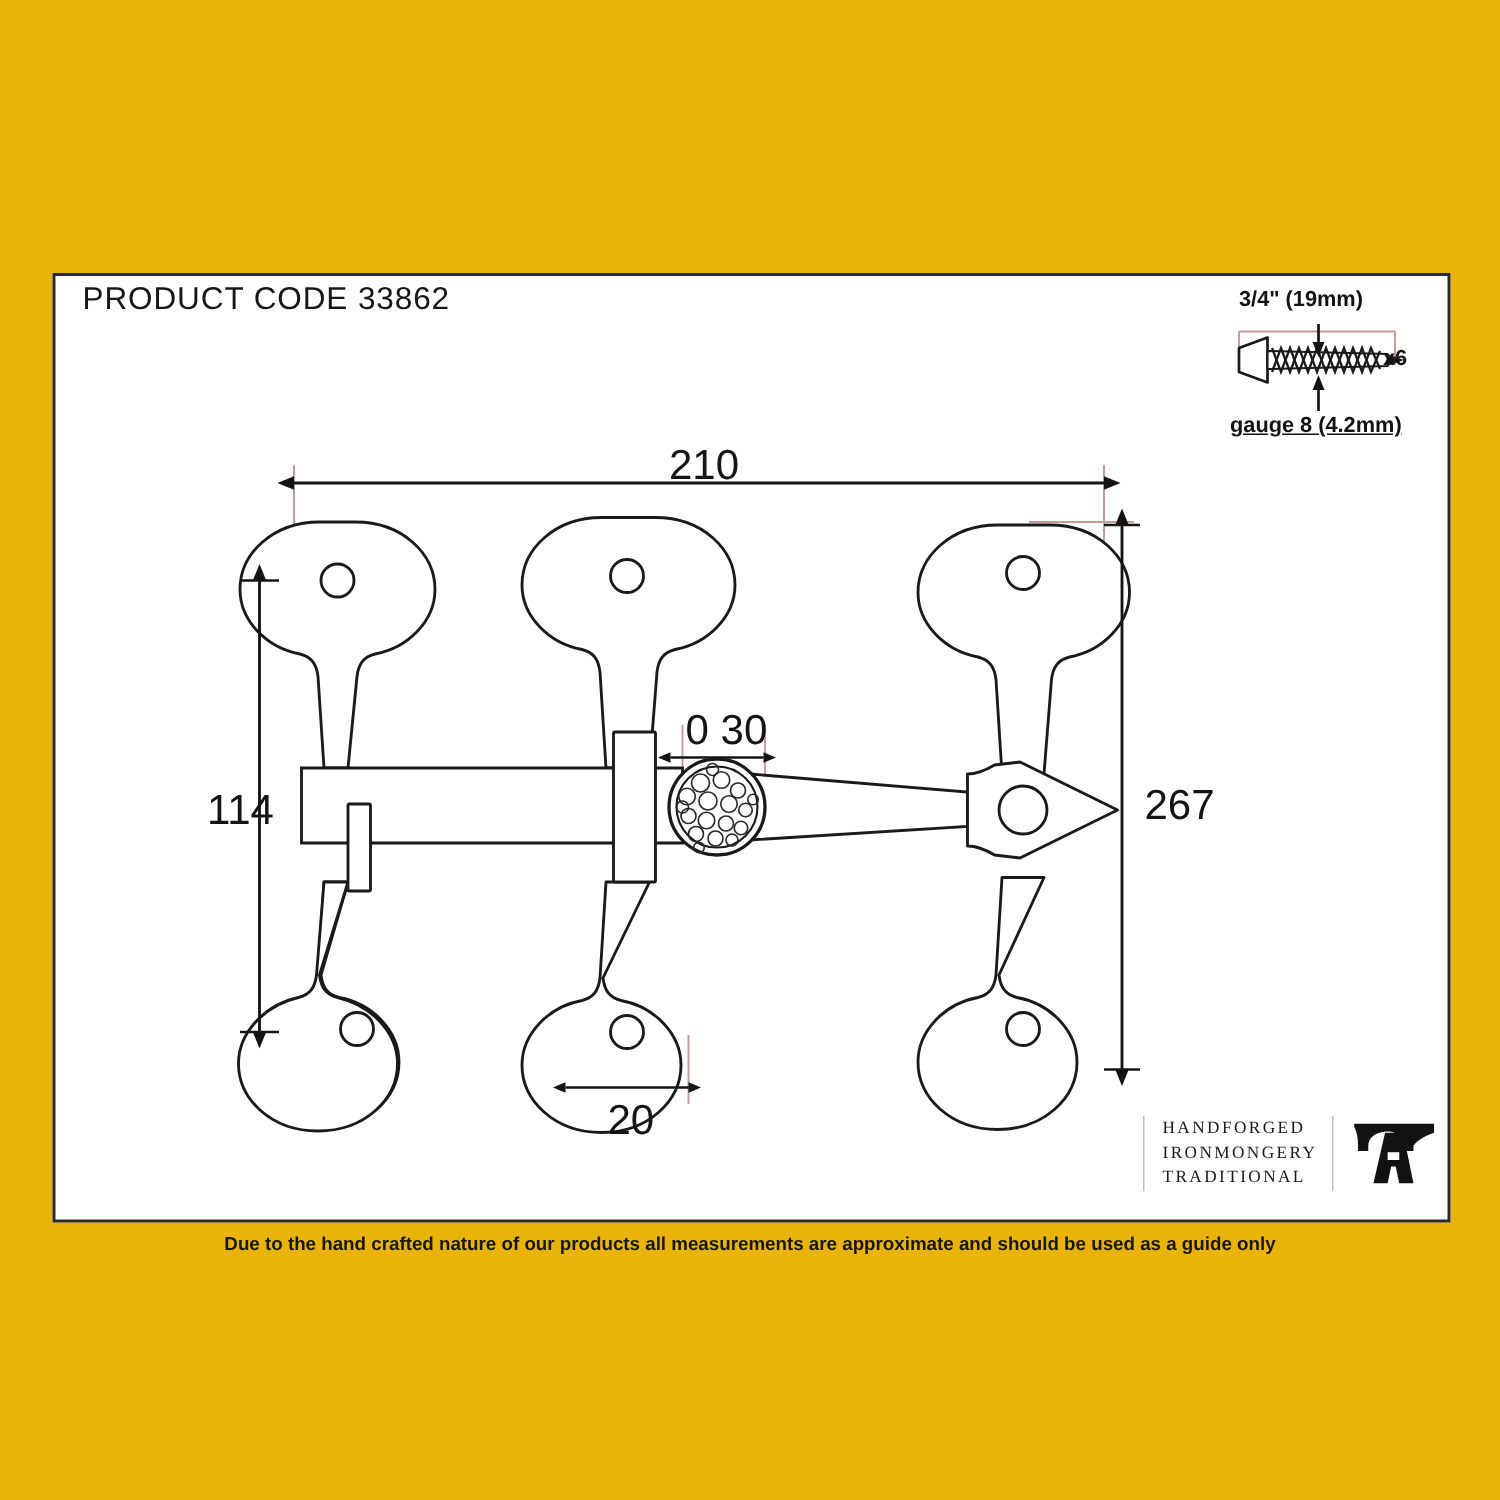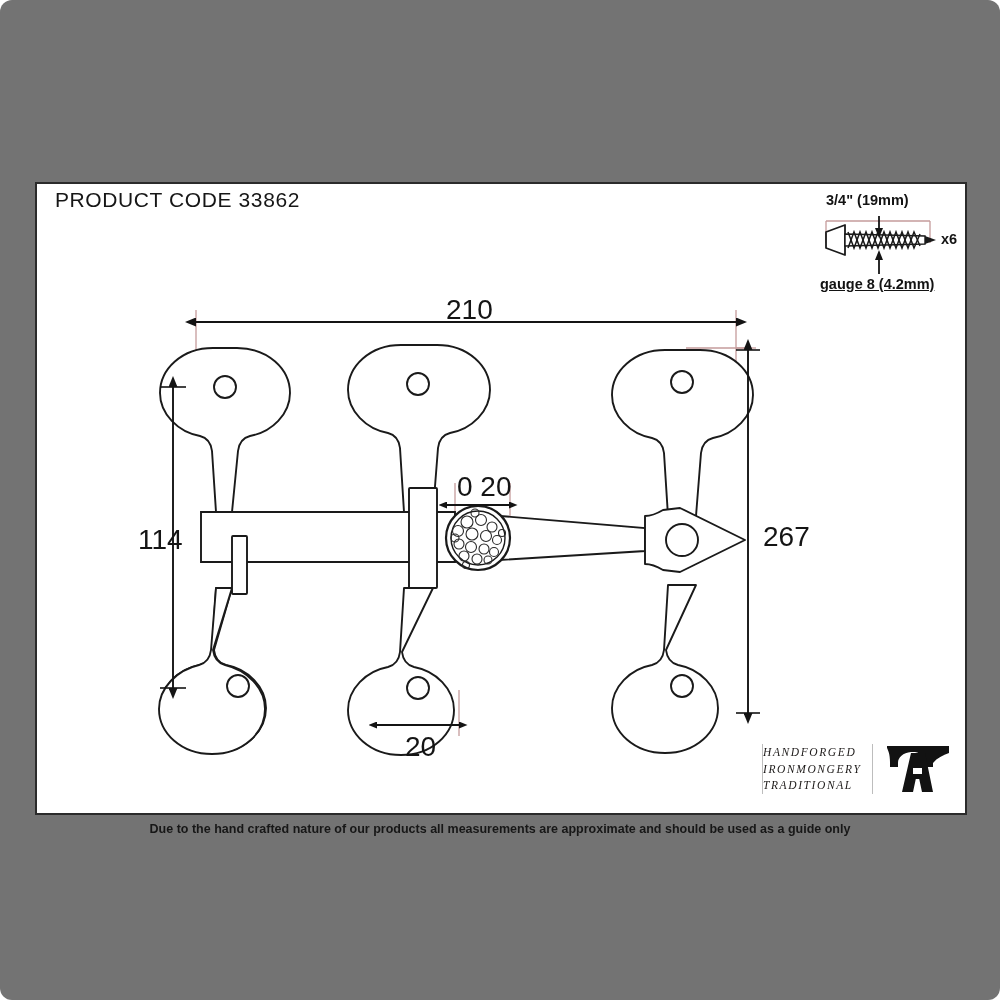--- a/index.html
+++ b/index.html
@@ -12,22 +12,21 @@
     overflow: hidden;
   }
   body {
     font-family: "Liberation Sans", sans-serif;
     color: #1a1a1a;
   }
   #sheet {
     position: relative;
     width: 1000px;
     height: 1000px;
-    background: #737373;
-    border-radius: 12px;
+    background: #eab308;
   }
   #frame {
     position: absolute;
     left: 35px;
     top: 182px;
     width: 932px;
     height: 633px;
     border: 2px solid #2b2b2b;
     box-sizing: border-box;
     background: #ffffff;
@@ -81,24 +80,24 @@
     display: flex;
     align-items: center;
     box-sizing: border-box;
   }
   #logo-words {
     font-family: "Liberation Serif", serif;
     font-size: 11.5px;
     letter-spacing: 1.6px;
     line-height: 1.45;
     color: #1d1a19;
+    padding-left: 12px;
     border-left: 1px solid #bdbdbd;
     border-right: 1px solid #bdbdbd;
     padding-right: 10px;
-    font-style: italic;
   }
   #logo-mark {
     margin-left: 12px;
   }
 </style>
 </head>
 <body>
 
 <div id="sheet">
 
@@ -312,29 +311,29 @@
       <path d="M875,260 L879,250 L883,260 Z" fill="#141414"></path>
     </g>
   </svg>
 
   <div class="dim-text" style="left:446px; top:294px;">210</div>
 
   <div class="dim-text" style="left:138px; top:524px;">114</div>
 
   <div class="dim-text" style="left:763px; top:521px;">267</div>
 
-  <div class="dim-text" style="left:457px; top:471px;">0 20</div>
+  <div class="dim-text" style="left:457px; top:471px;">0 30</div>
 
   <div class="dim-text" style="left:405px; top:731px;">20</div>
 
   <div class="screw-text" style="left:826px; top:192px;">3/4" (19mm)</div>
 
   <div class="screw-text" style="left:820px; top:276px;text-decoration:underline;">gauge 8 (4.2mm)</div>
 
-  <div class="screw-text" style="left:941px; top:231px;">x6</div>
+  <div class="screw-text" style="left:922px; top:231px;">x6</div>
 
   <div id="logo-box">
     <div id="logo-words">
       <div>HANDFORGED</div>
       <div>IRONMONGERY</div>
       <div>TRADITIONAL</div>
     </div>
     <svg id="logo-mark" width="66" height="58" viewBox="0 0 66 58" xmlns="http://www.w3.org/2000/svg">
       <path d="M2,6 L64,6 L64,13 C58,15 52,18 48,23 L48,27 L40,27 L40,22
                C40,17 36,13 30,12 L26,12 C18,13 13,17 13,23 L13,27 L5,27 L5,22

